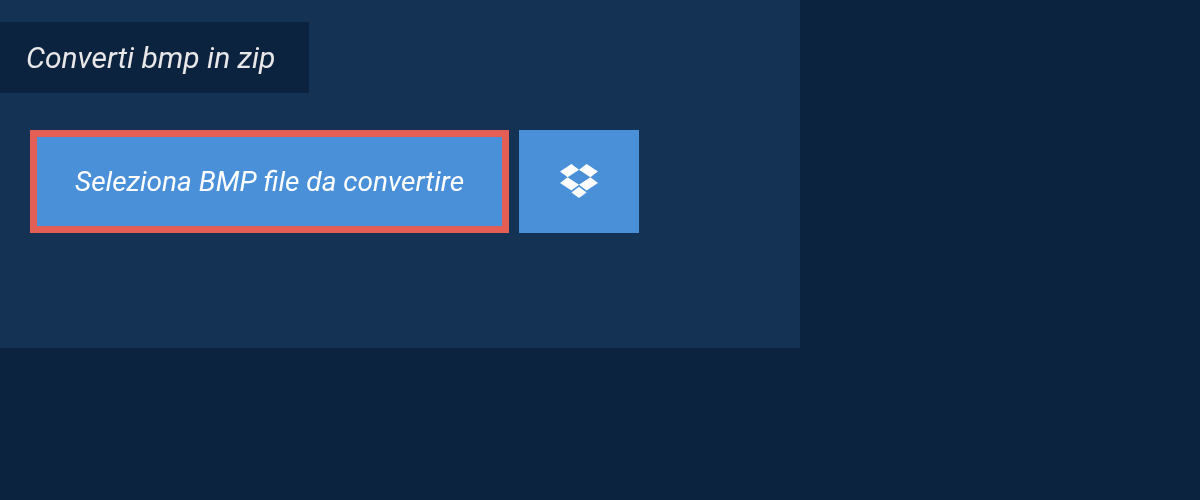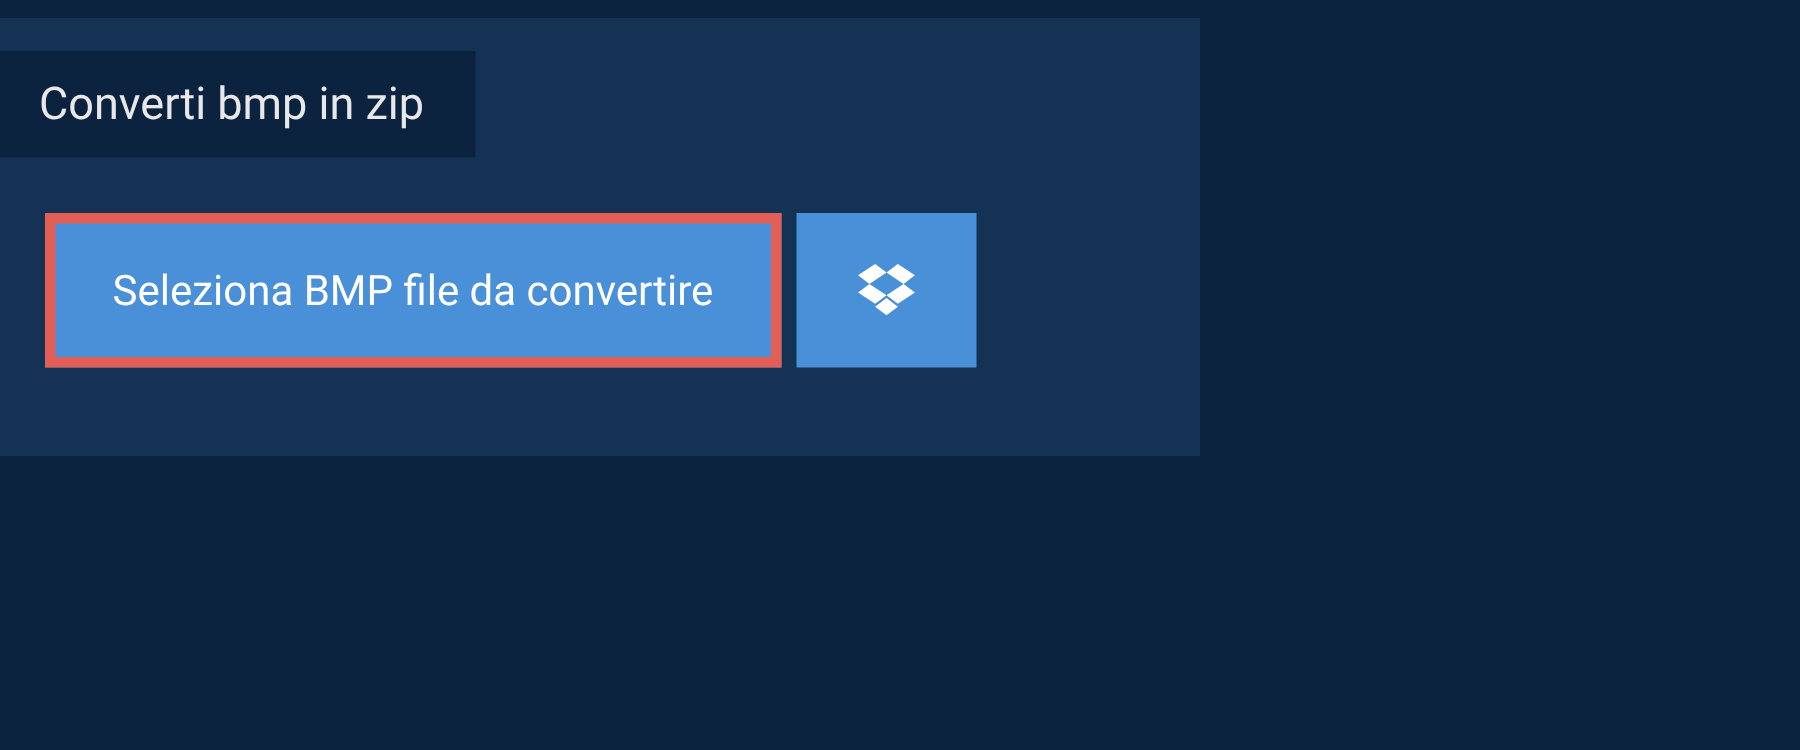--- a/index.html
+++ b/index.html
@@ -10,23 +10,24 @@
     body {
       width: 1200px;
       height: 500px;
       background: #0c2340;
       font-family: -apple-system, BlinkMacSystemFont, "Segoe UI", Roboto, Helvetica, Arial, sans-serif;
       overflow: hidden;
     }
     .panel {
       background: #143253;
       width: 800px;
-      height: 292px;
-      margin-top: 12px;
+      height: 348px;
+      margin-top: 0;
       position: relative;
+      font-style: italic;
     }
     .tab {
       position: absolute;
       top: 22px;
       left: 0;
       background: #0c2340;
       padding: 18px 34px 18px 26px;
       color: #e8e8e8;
       font-size: 30px;
       font-weight: 400;

